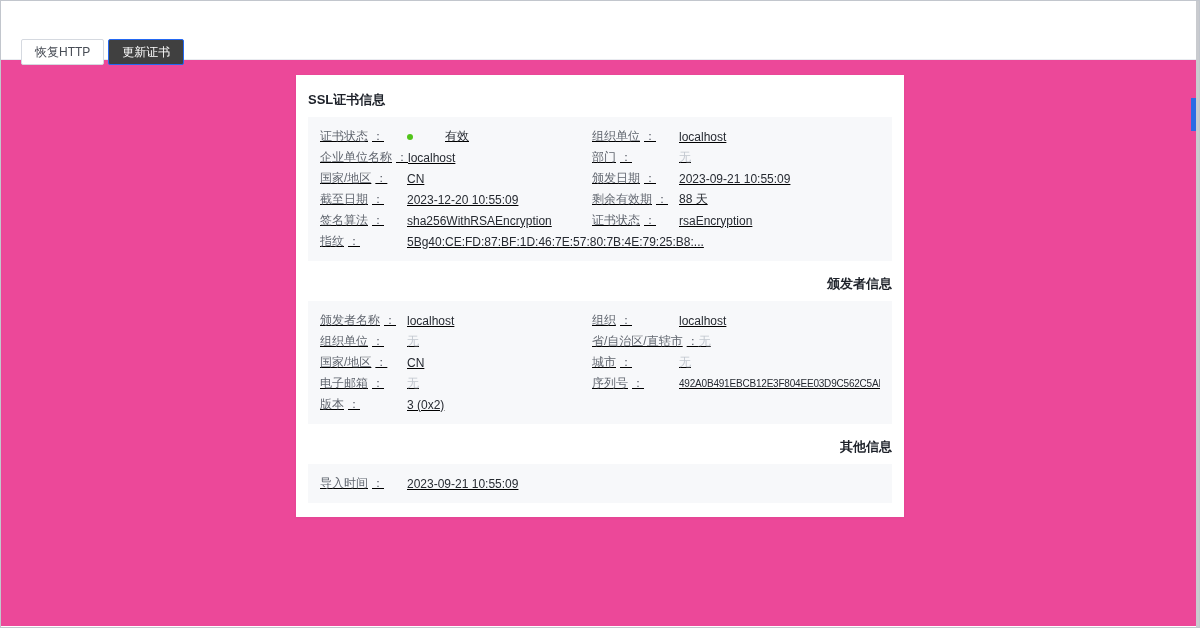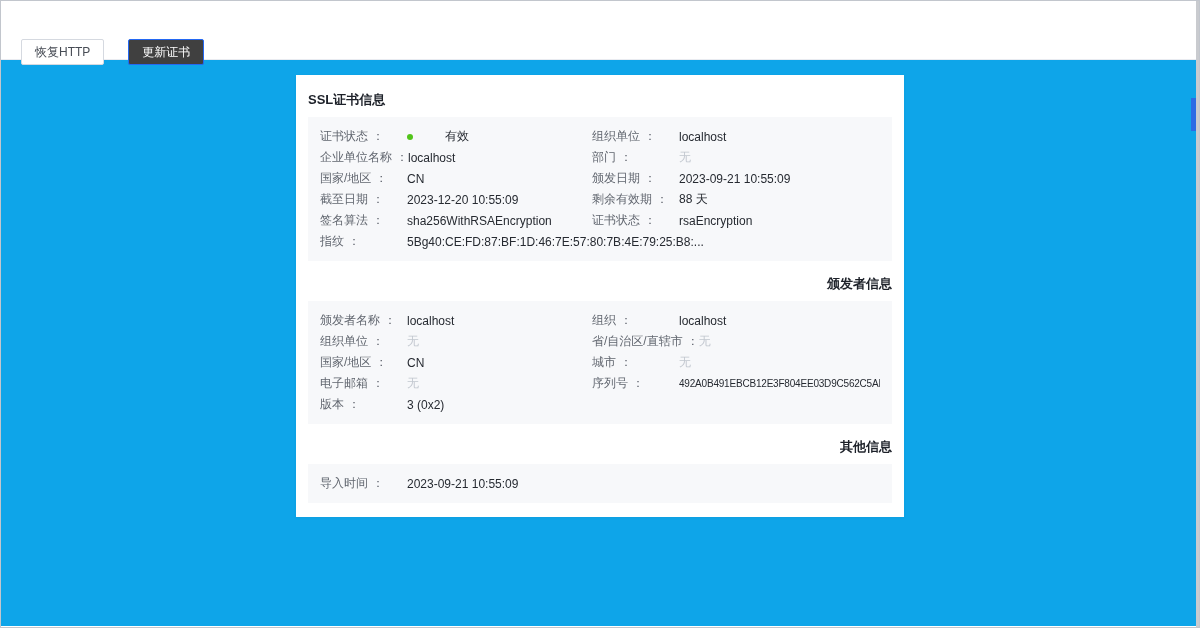--- a/index.html
+++ b/index.html
@@ -12,41 +12,41 @@
   }
 
   
   .topbar {
     height:59px; background:#fff; border-bottom:1px solid #e9ebf0;
     display:flex; align-items:center; justify-content:space-between;
     padding:0 16px 0 20px;
   }
   .head-text h1 { font-size:20px; font-weight:700; color:#17191e; line-height:26px; }
   .head-text p  { margin-top:5px; font-size:12px; color:#666d78; line-height:14px; }
-  .head-actions { display:flex; align-items:flex-start; gap:24px;margin-top:44px; }
+  .head-actions { display:flex; align-items:flex-start; gap:4px;margin-top:44px; }
   .btn {
     height:26px; padding:0 13px; font-size:12px; border-radius:2px;
     cursor:pointer; line-height:24px; font-family:inherit;
   }
   .btn.secondary { background:#fff; border:1px solid #d5d9e0; color:#474c55; }
   .btn.primary   { background:#404040; border:1px solid #2468f2; color:#fff; }
 
   
   .content {
-    height:566px; background:#0ea5e9; overflow:hidden;
+    height:566px; background:#ec4899; overflow:hidden;
   }
   .card {
     width:608px; margin:15px auto 0; background:#fff;
     padding:12px 12px 14px; box-shadow:0 1px 3px rgba(30,35,44,0.05);
   }
   .section h2 { font-size:13px; font-weight:700; color:#1d2129; margin:4px 0 8px; }
   .section + .section h2 { margin-top:14px;text-align:right; }
   .panel {
     background:#f7f8fa; padding:9px 12px;
-    display:grid; grid-template-columns:272px 1fr;
+    display:grid; grid-template-columns:272px 1fr;text-decoration:underline;
   }
   .field { display:flex; align-items:center; height:21px; font-size:12px; min-width:0; }
   .flabel { display:inline-flex; min-width:87px; color:#61666f; flex-shrink:0; white-space:nowrap; }
   .colon { margin-left:4px; color:#61666f; }
   .fvalue { display:inline-flex; align-items:center; color:#262a31; white-space:nowrap;gap:24px; }
   .fvalue.muted span { color:#c2c7cf; }
   .fvalue.fit { font-size:10px; letter-spacing:-0.2px; overflow:hidden; min-width:0; }
   .dot { width:6px; height:6px; border-radius:50%; background:#52c41a; margin-right:8px; flex-shrink:0; }
 
   

